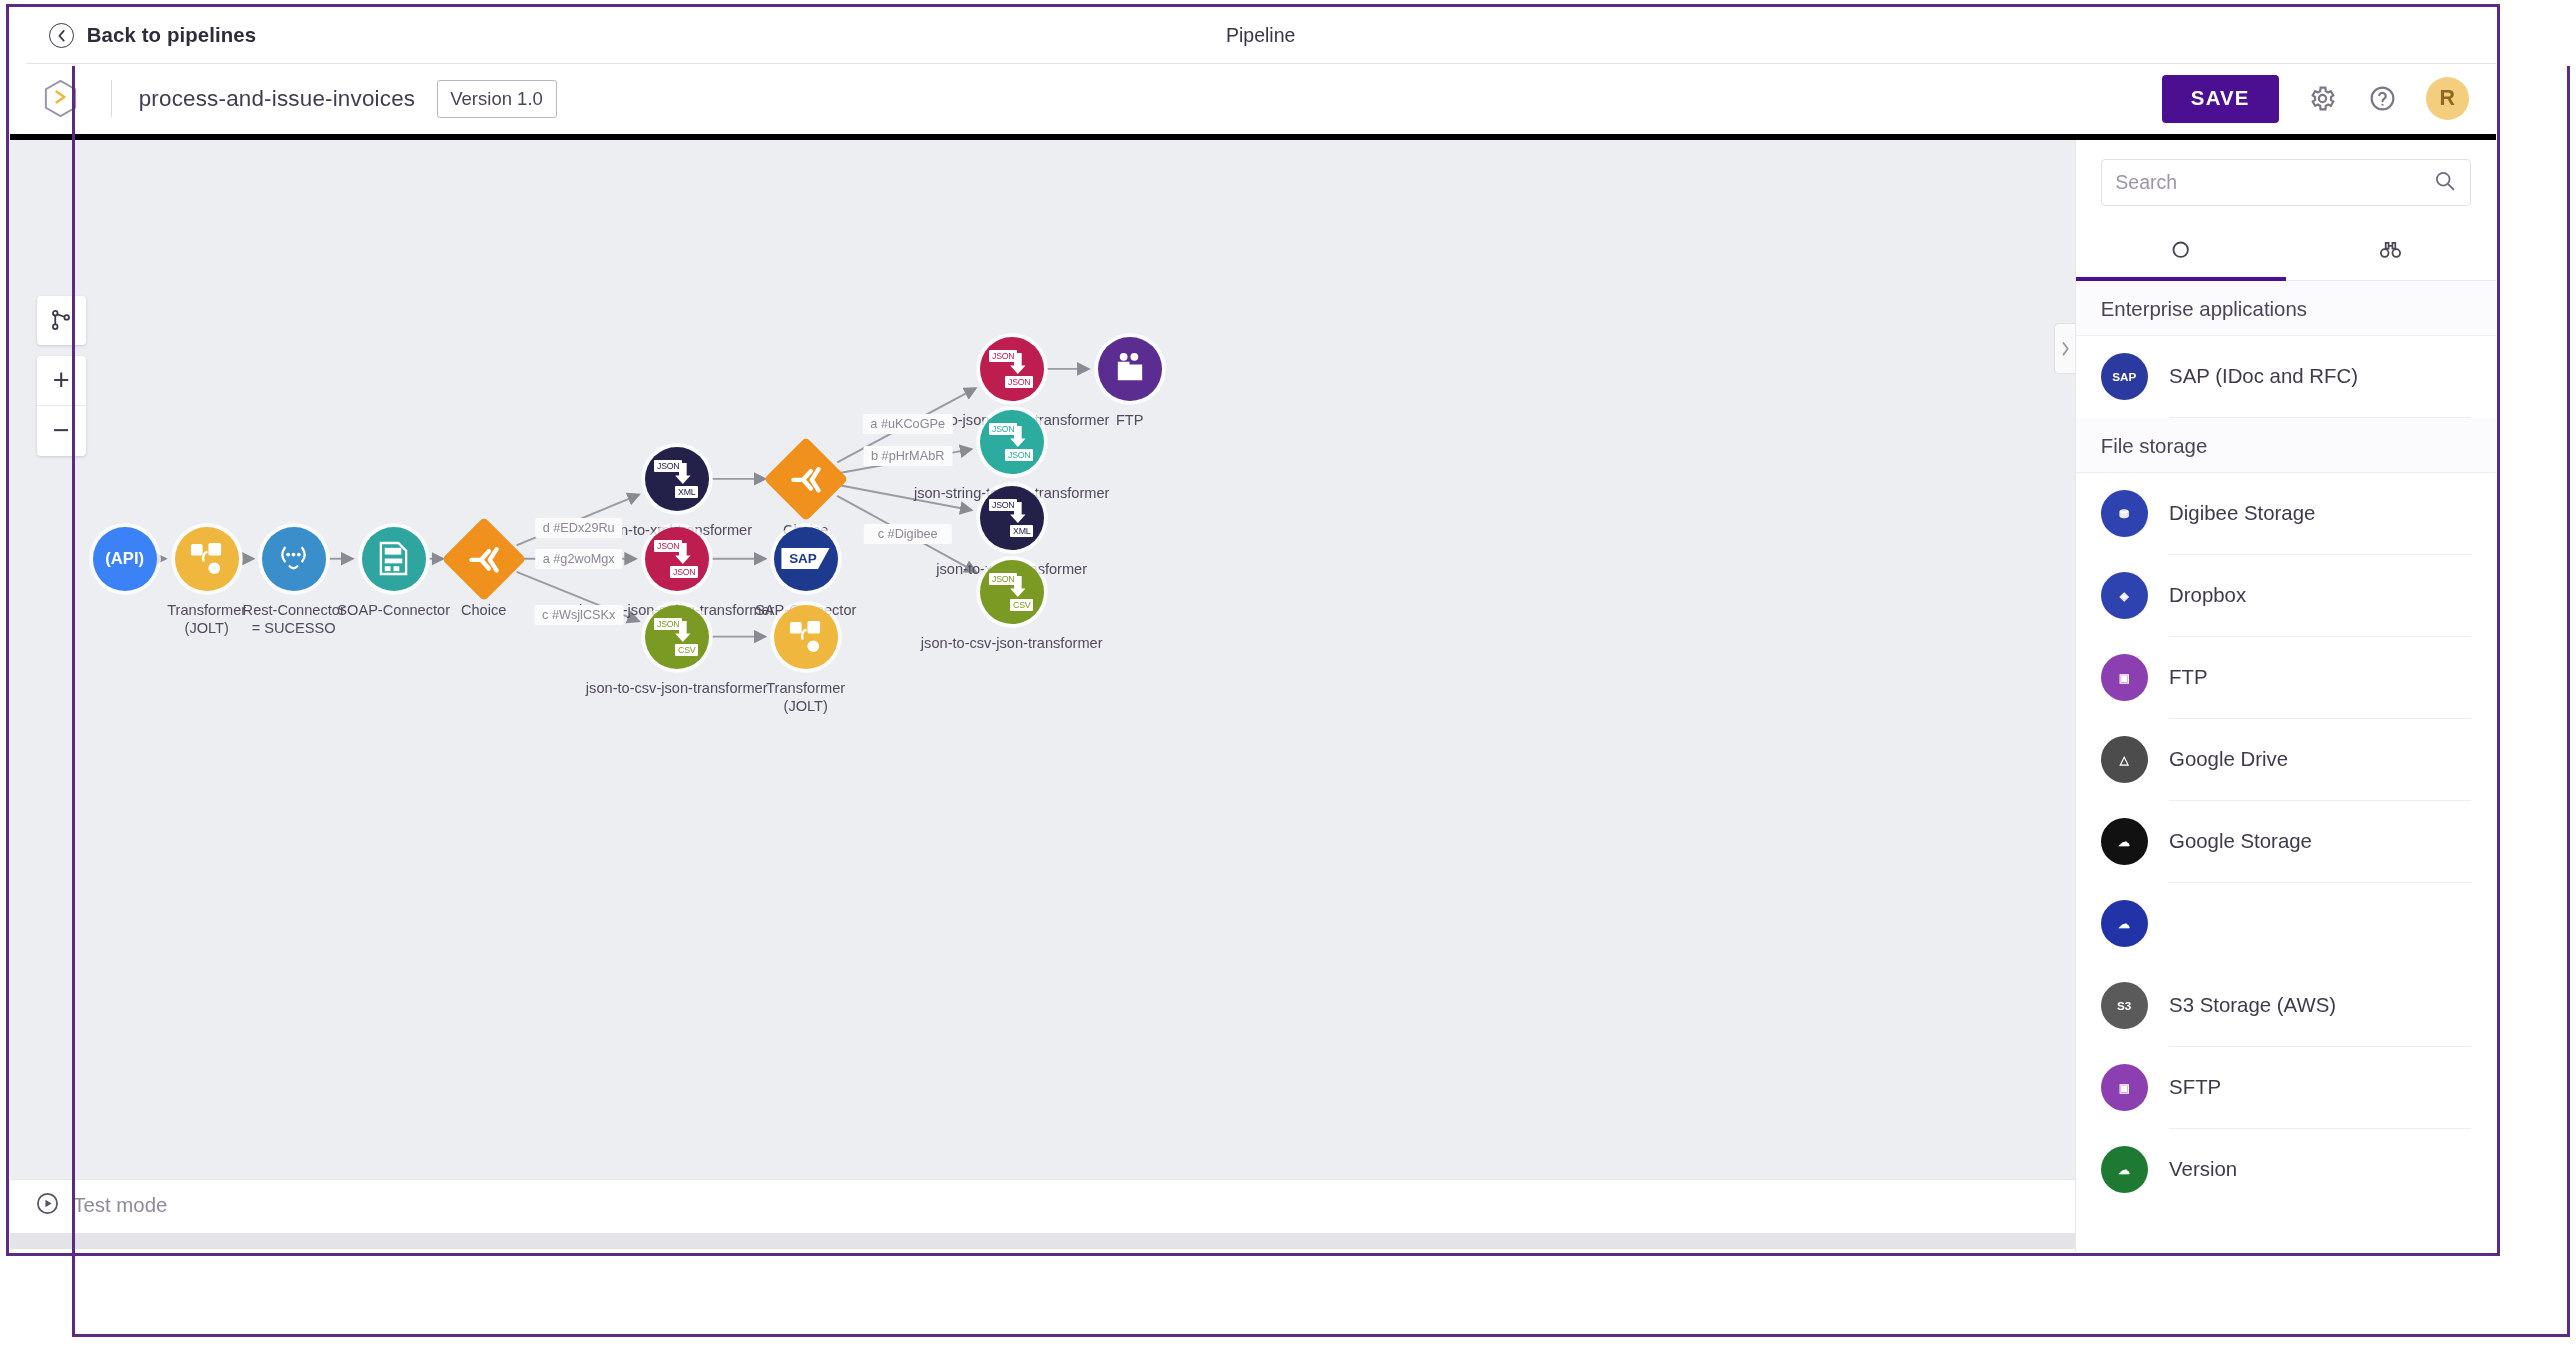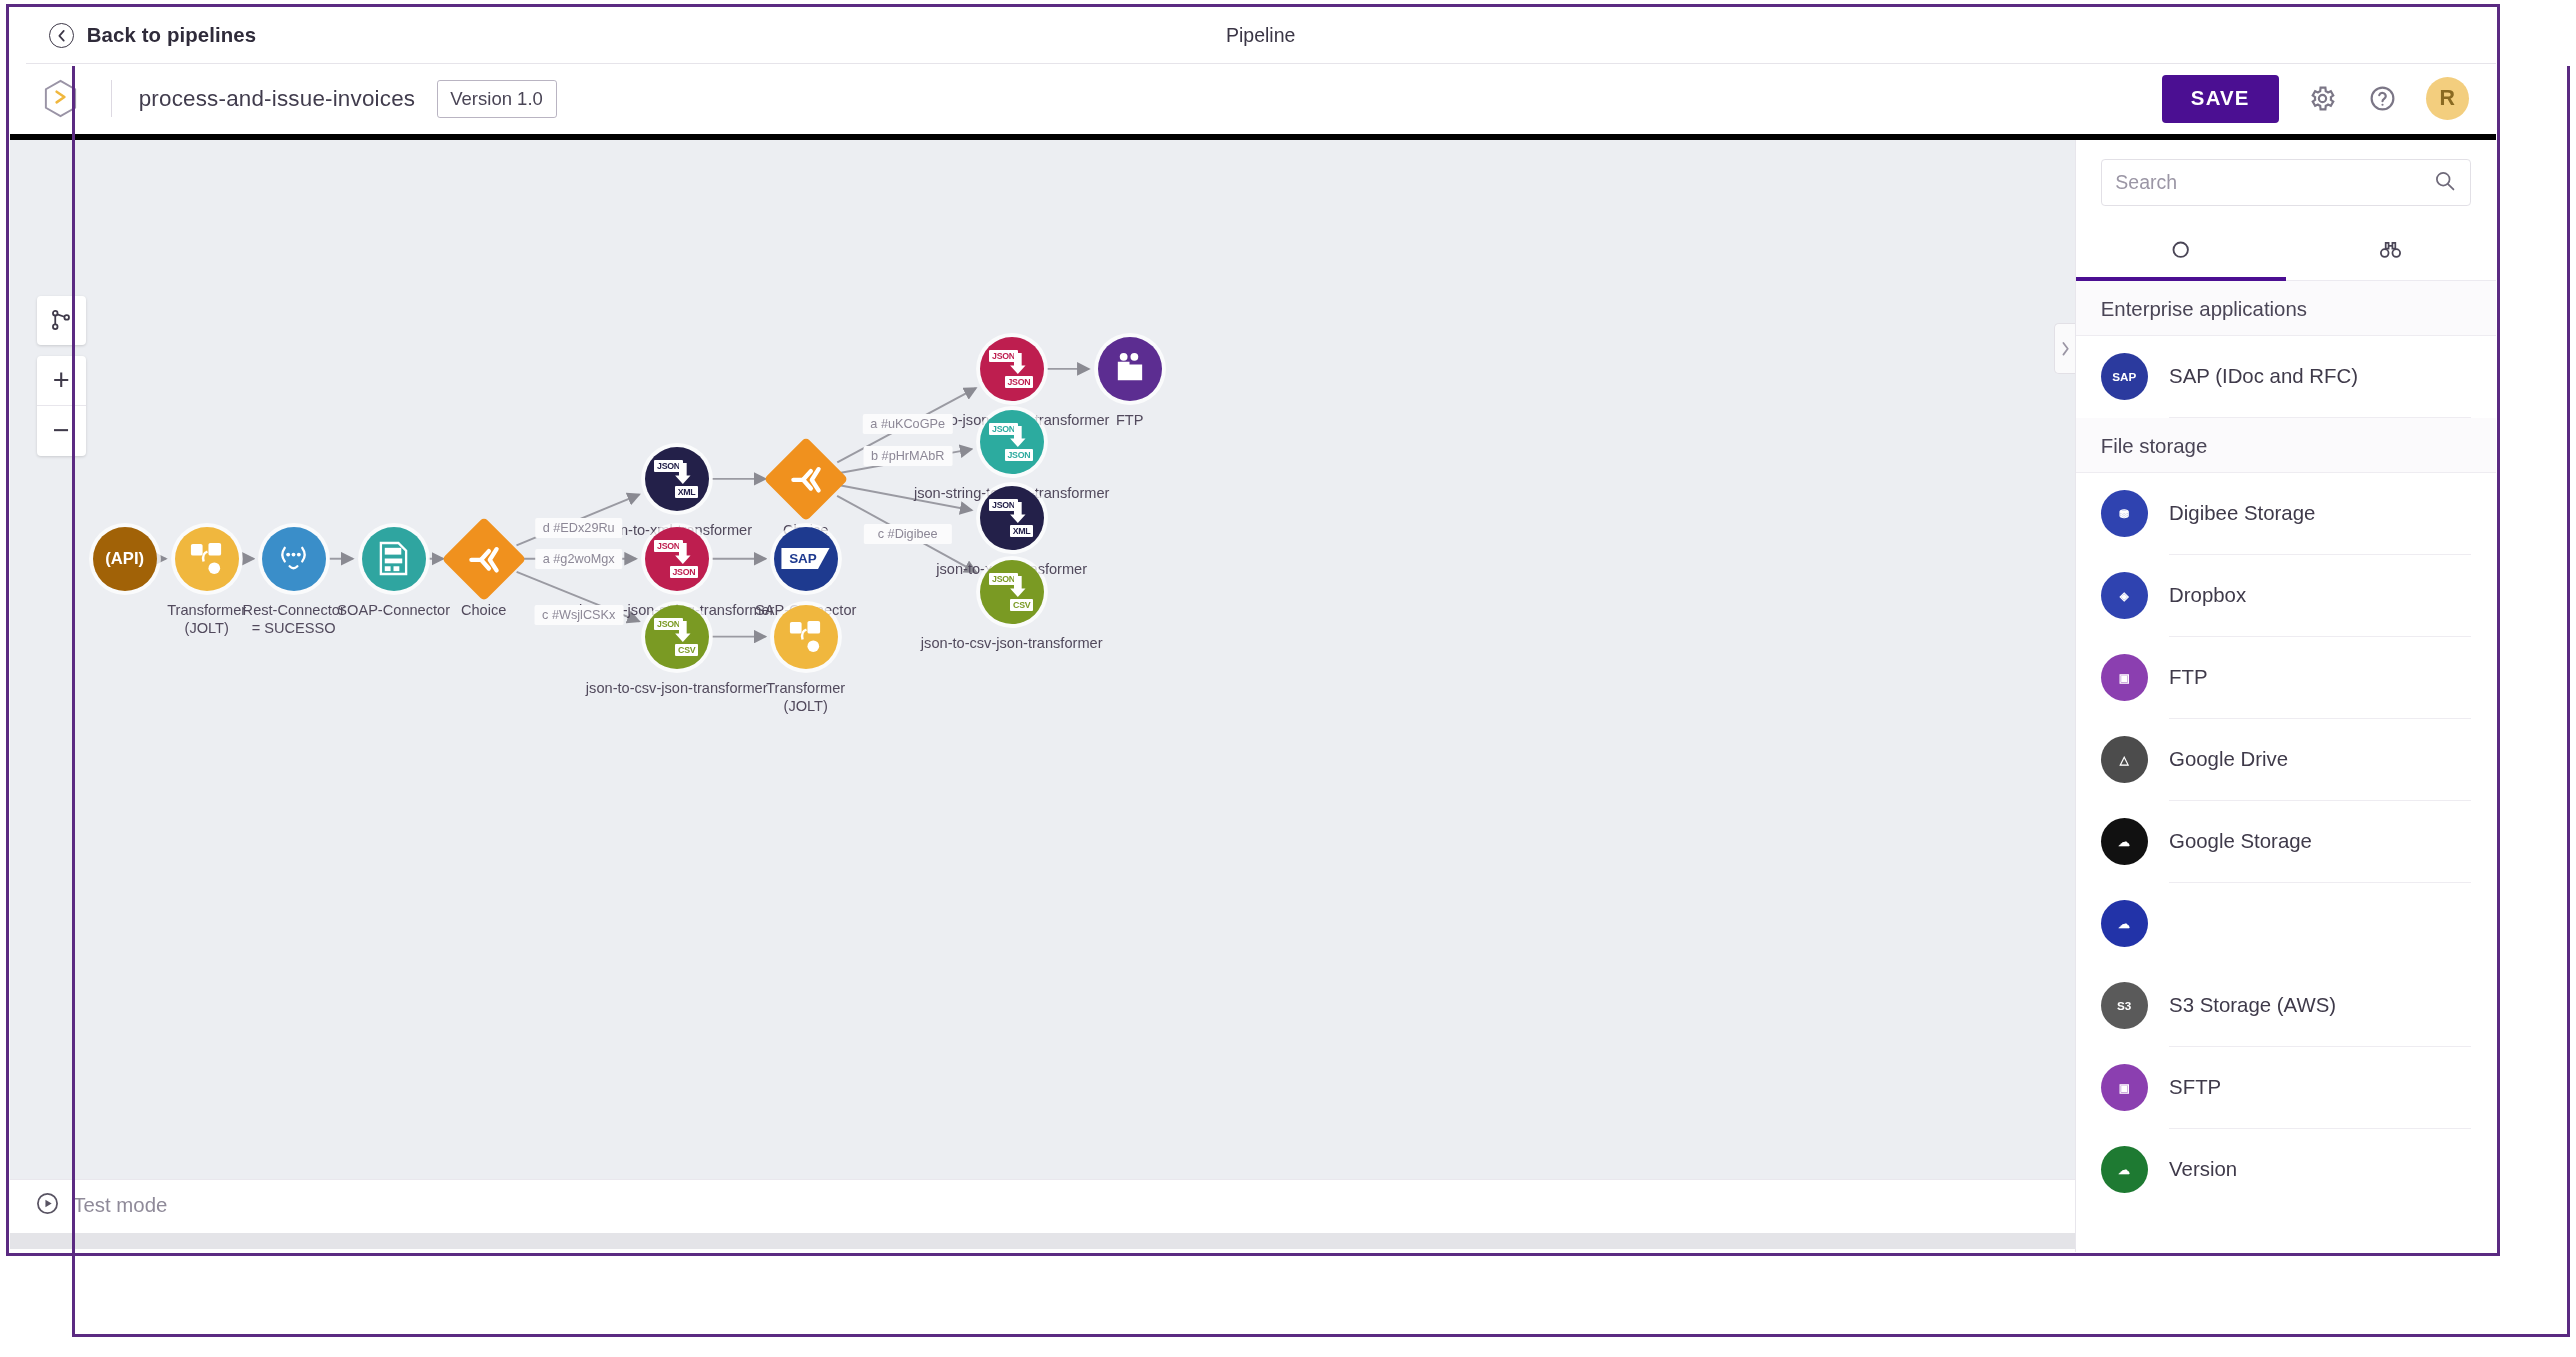--- a/index.html
+++ b/index.html
@@ -166,21 +166,21 @@
     position: absolute; transform: translate(-50%,-50%);
     background: #fbfbfc; color: #8c8796;
     font-size: 12.7px; padding: 2.9px 7.8px; white-space: nowrap;
     border-radius: 1.9px;
   }
 
   
   .tglyph { position: relative; width: 45px; height: 39px; }
   .tglyph .t1, .tglyph .t2 {
     position: absolute; background: #fff; color: #000;
-    font-size: 8.8px; font-weight: bold; padding: 1px 2.9px;
+    font-size: 8.8px; font-weight: normal; padding: 1px 2.9px;
     border-radius: 1px; letter-spacing: -0.3px;
   }
   .tglyph .t1 { left: 0; top: 1px; }
   .tglyph .t2 { right: 1px; bottom: 0; }
   .tglyph .arrow { position: absolute; right: 4.9px; top: 1.9px; }
 
   
   #testbar {
     position: absolute; left: 0; right: 0; bottom: 21.4px;
     height: 51px; background: #ffffff;
@@ -354,21 +354,21 @@
         </svg>
       </div>
 
       <div id="zoom-group">
         <div id="zoom-in" class="zoom-btn">+</div>
         <div id="zoom-out" class="zoom-btn">−</div>
       </div>
 
       <div id="node-layer">
           <div class="node" style="left: 115px; top: 419px;">
-            <div class="disc halo" style="background:#a16207">
+            <div class="disc halo" style="background:#3b82f6">
               <span style="color:#fff;font-size:16.6px;font-weight:bold">(API)</span>
             </div>
           </div>
           <div class="node" style="left: 197px; top: 419px;">
             <div class="disc halo" style="background:#f0b73e">
               <svg width="37" height="37" viewBox="0 0 38 38">
                 <rect x="3" y="4" width="12" height="12" rx="2" fill="#fff"></rect>
                 <rect x="21" y="3" width="13" height="13" rx="2" fill="#fff"></rect>
                 <circle cx="27" cy="29" r="6" fill="#fff"></circle>
                 <path d="M20 12 q-6 2 -4 10" stroke="#fff" stroke-width="2.5" fill="none"></path>

